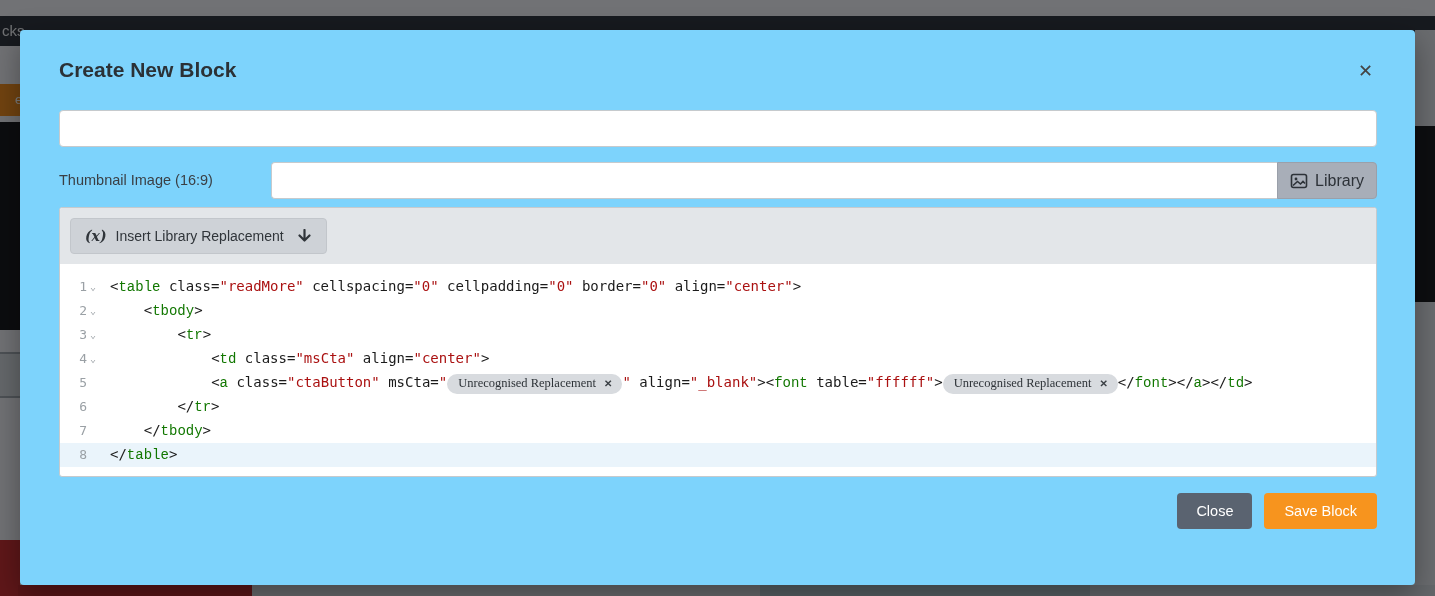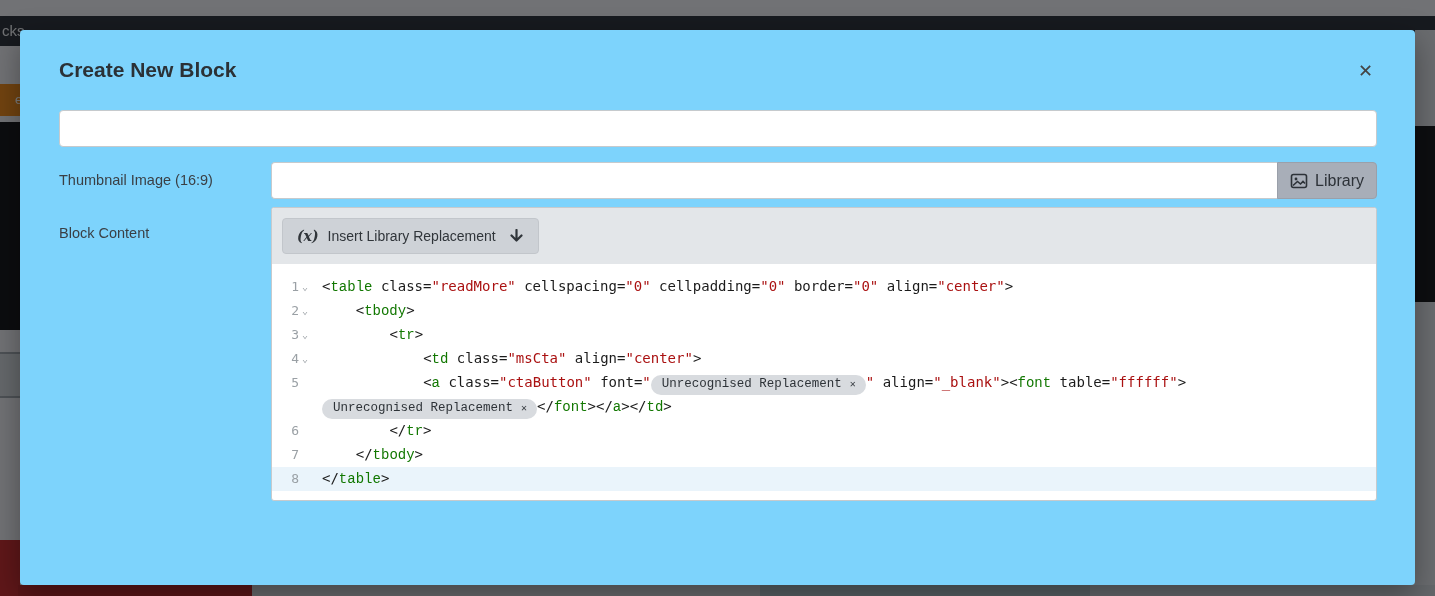--- a/index.html
+++ b/index.html
@@ -66,21 +66,21 @@
                  user-select:none; }
   .fold { font-size:10px; color:#9aa0a5; width:10px; text-align:center; line-height:23px; cursor:pointer; }
   .fold-spacer { width:10px; }
   .code-content { flex:1; white-space:pre-wrap; word-break:break-word; line-height:23px;
                   padding-left:10px; padding-right:6px; }
   .tk-p { color:#1b1b1b; }
   .tk-g { color:#117700;font-family:Liberation Mono, monospace; }
   .tk-s { color:#aa1111; }
   .pill { display:inline-flex; align-items:center; gap:8px; background:#d8dbdf; border-radius:11px;
           padding:1px 10px 2px 11px; font-size:12.5px; color:#2e3338; line-height:17px;
-          vertical-align:baseline; white-space:nowrap; font-family:Liberation Mono, monospace; }
+          vertical-align:baseline; white-space:nowrap; font-family:Liberation Serif, serif; }
   .pill-x { font-size:10px; font-weight:700; color:#3a3f44; cursor:pointer; }
 
   .modal-footer { display:flex; justify-content:flex-end; gap:12px; margin-top:16px; }
   .btn { height:36px; border:none; border-radius:4px; font-size:14.5px; color:#fff; cursor:pointer; }
   .btn-close { background:#5a6370; padding:0 19px; }
   .btn-save { background:#f7941e; padding:0 20px; }
 </style>
 </head>
 <body>
 
@@ -129,21 +129,20 @@
             <circle cx="6" cy="7" r="1.4" fill="#2d3238"></circle>
             <path d="M3 13.5 L7.5 9.5 L10.5 12 L13 9.5 L15 11.5" stroke="#2d3238" stroke-width="1.6" fill="none"></path>
           </svg>
         </span>
         <span>Library</span>
       </button>
     </div>
   </div>
 
   <div class="form-row editor-row">
-    <div class="form-label">Block Content</div>
     <div class="form-field">
       <div class="editor">
         <div class="editor-toolbar">
           <button class="ivr-btn">
             <span class="ivr-icon">(x)</span>
             <span>Insert Library Replacement</span>
             <span style="display:inline-flex; margin-left:4px;">
               <svg width="15" height="14" viewBox="0 0 15 14" fill="none">
                 <path d="M7.5 1 V10 M2.5 6.5 L7.5 11.5 L12.5 6.5" stroke="#30353a" stroke-width="2.2" stroke-linecap="round" stroke-linejoin="round"></path>
               </svg>
@@ -177,21 +176,21 @@
                 <span>4</span>
                 <span class="fold">⌄</span>
               </div>
               <div class="code-content"><span class="tk-p">            &lt;</span><span class="tk-g">td</span><span class="tk-p"> class=</span><span class="tk-s">"msCta"</span><span class="tk-p"> align=</span><span class="tk-s">"center"</span><span class="tk-p">&gt;</span></div>
             </div>
             <div class="code-row">
               <div class="gutter-cell">
                 <span>5</span>
                 <span class="fold-spacer"></span>
               </div>
-              <div class="code-content"><span class="tk-p">            &lt;</span><span class="tk-g">a</span><span class="tk-p"> class=</span><span class="tk-s">"ctaButton"</span><span class="tk-p"> font=</span><span class="tk-s">"</span><span class="pill">
+              <div class="code-content"><span class="tk-p">            &lt;</span><span class="tk-g">a</span><span class="tk-p"> class=</span><span class="tk-s">"ctaButton"</span><span class="tk-p"> msCta=</span><span class="tk-s">"</span><span class="pill">
                   <span>Unrecognised Replacement</span>
                   <span class="pill-x">✕</span>
                 </span><span class="tk-s">"</span><span class="tk-p"> align=</span><span class="tk-s">"_blank"</span><span class="tk-p">&gt;&lt;</span><span class="tk-g">font</span><span class="tk-p"> table=</span><span class="tk-s">"ffffff"</span><span class="tk-p">&gt;</span><span class="pill">
                   <span>Unrecognised Replacement</span>
                   <span class="pill-x">✕</span>
                 </span><span class="tk-p">&lt;/</span><span class="tk-g">font</span><span class="tk-p">&gt;&lt;/</span><span class="tk-g">a</span><span class="tk-p">&gt;&lt;/</span><span class="tk-g">td</span><span class="tk-p">&gt;</span></div>
             </div>
             <div class="code-row">
               <div class="gutter-cell">
                 <span>6</span>
@@ -211,14 +210,18 @@
                 <span>8</span>
                 <span class="fold-spacer"></span>
               </div>
               <div class="code-content"><span class="tk-p">&lt;/</span><span class="tk-g">table</span><span class="tk-p">&gt;</span></div>
             </div>
           </div>
       </div>
     </div>
   </div>
 
+  <div class="modal-footer">
+    <button class="btn btn-close">Close</button>
+    <button class="btn btn-save">Save Block</button>
+  </div>
 
 </div>
 
 </body></html>

